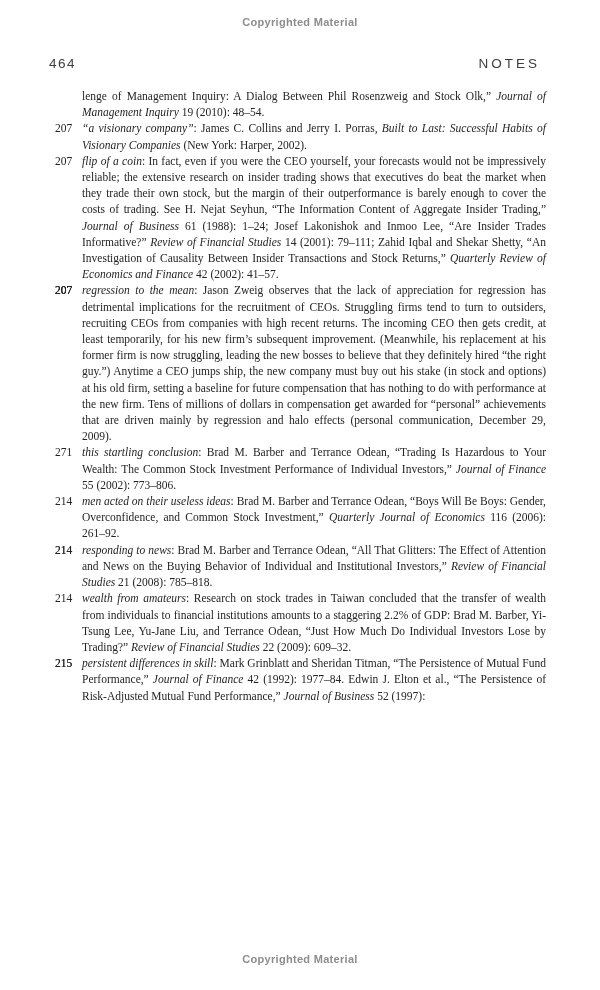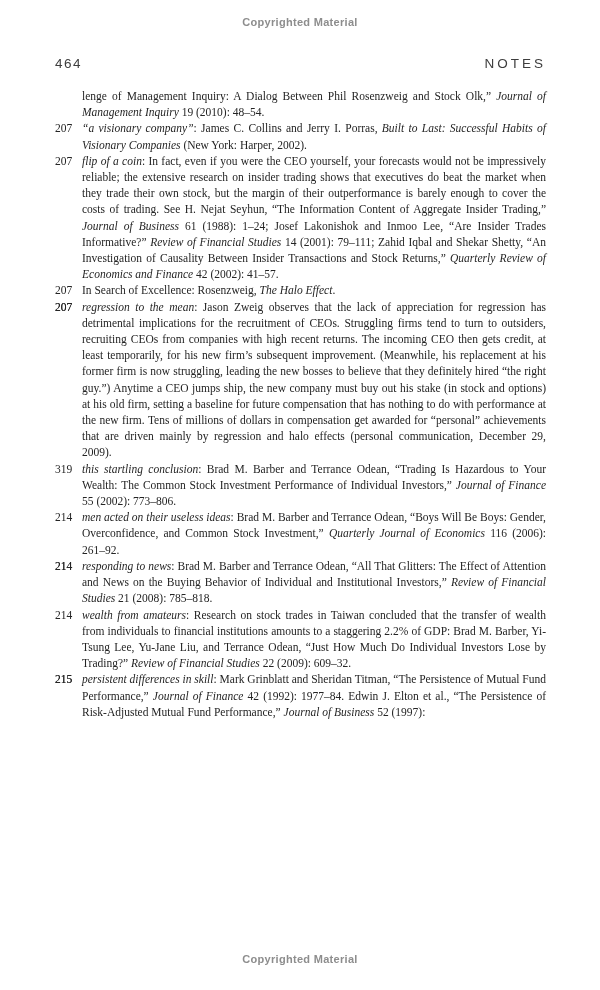--- a/index.html
+++ b/index.html
@@ -17,21 +17,21 @@
     position: absolute; left: 0; width: 100%;
     text-align: center;
     font-family: "Liberation Sans", sans-serif;
     font-size: 11px; font-weight: bold;
     color: #8d8d8d; letter-spacing: 0.3px;
   }
   .copyright.top { top: 16px; }
   .copyright.bottom { top: 953px; }
 
   .header-row {
-    position: absolute; top: 56px; left: 55px; width: 491px; height: 18px;
+    position: absolute; top: 56px; left: 49px; width: 491px; height: 18px;
     font-family: "Liberation Sans", sans-serif;
     color: #3d3d3d;
   }
   .page-num {
     position: absolute; left: 0; top: 0;
     font-size: 13.5px; letter-spacing: 1.5px;
   }
   .running-head {
     text-align: right;
     font-size: 13.5px; letter-spacing: 3px;
@@ -66,24 +66,24 @@
 
   <div class="header-row">
     <span class="page-num">464</span>
     <div class="running-head">NOTES</div>
   </div>
 
   <div class="notes">
       <div class="entry"><span class="num"></span><span><span>lenge of Management Inquiry: A Dialog Between Phil Rosenzweig and Stock Olk,” </span><i>Journal of Management Inquiry</i><span> 19 (2010): 48–54.</span></span></div>
       <div class="entry"><span class="num">207</span><span><i>“a visionary company”</i><span>: James C. Collins and Jerry I. Porras, </span><i>Built to Last: Successful Habits of Visionary Companies</i><span> (New York: Harper, 2002).</span></span></div>
       <div class="entry"><span class="num">207</span><span><i>flip of a coin</i><span>: In fact, even if you were the CEO yourself, your forecasts would not be impressively reliable; the extensive research on insider trading shows that executives do beat the market when they trade their own stock, but the margin of their outperformance is barely enough to cover the costs of trading. See H. Nejat Seyhun, “The Information Content of Aggregate Insider Trading,” </span><i>Journal of Business</i><span> 61 (1988): 1–24; Josef Lakonishok and Inmoo Lee, “Are Insider Trades Informative?” </span><i>Review of Financial Studies</i><span> 14 (2001): 79–111; Zahid Iqbal and Shekar Shetty, “An Investigation of Causality Between Insider Transactions and Stock Returns,” </span><i>Quarterly Review of Economics and Finance</i><span> 42 (2002): 41–57.</span></span></div>
-      <div class="entry"><span class="num">207</span><span><span>In Search of Excellence: Rosenzweig, </span><i>The Halo Effect</i><span>.</span></span></div>
+      <div class="entry"><span class="num">207</span></div>
       <div class="entry"><span class="num">207</span></div>
       <div class="entry"><span class="num">207</span><span><i>regression to the mean</i><span>: Jason Zweig observes that the lack of appreciation for regression has detrimental implications for the recruitment of CEOs. Struggling firms tend to turn to outsiders, recruiting CEOs from companies with high recent returns. The incoming CEO then gets credit, at least temporarily, for his new firm’s subsequent improvement. (Meanwhile, his replacement at his former firm is now struggling, leading the new bosses to believe that they definitely hired “the right guy.”) Anytime a CEO jumps ship, the new company must buy out his stake (in stock and options) at his old firm, setting a baseline for future compensation that has nothing to do with performance at the new firm. Tens of millions of dollars in compensation get awarded for “personal” achievements that are driven mainly by regression and halo effects (personal communication, December 29, 2009).</span></span></div>
-      <div class="entry"><span class="num">319</span><span><i>this startling conclusion</i><span>: Brad M. Barber and Terrance Odean, “Trading Is Hazardous to Your Wealth: The Common Stock Investment Performance of Individual Investors,” </span><i>Journal of Finance</i><span> 55 (2002): 773–806.</span></span></div>
+      <div class="entry"><span class="num">271</span><span><i>this startling conclusion</i><span>: Brad M. Barber and Terrance Odean, “Trading Is Hazardous to Your Wealth: The Common Stock Investment Performance of Individual Investors,” </span><i>Journal of Finance</i><span> 55 (2002): 773–806.</span></span></div>
       <div class="entry"><span class="num">214</span><span><i>men acted on their useless ideas</i><span>: Brad M. Barber and Terrance Odean, “Boys Will Be Boys: Gender, Overconfidence, and Common Stock Investment,” </span><i>Quarterly Journal of Economics</i><span> 116 (2006): 261–92.</span></span></div>
       <div class="entry"><span class="num">214</span></div>
       <div class="entry"><span class="num">214</span><span><i>responding to news</i><span>: Brad M. Barber and Terrance Odean, “All That Glitters: The Effect of Attention and News on the Buying Behavior of Individual and Institutional Investors,” </span><i>Review of Financial Studies</i><span> 21 (2008): 785–818.</span></span></div>
       <div class="entry"><span class="num">214</span><span><i>wealth from amateurs</i><span>: Research on stock trades in Taiwan concluded that the transfer of wealth from individuals to financial institutions amounts to a staggering 2.2% of GDP: Brad M. Barber, Yi-Tsung Lee, Yu-Jane Liu, and Terrance Odean, “Just How Much Do Individual Investors Lose by Trading?” </span><i>Review of Financial Studies</i><span> 22 (2009): 609–32.</span></span></div>
       <div class="entry"><span class="num">215</span></div>
       <div class="entry"><span class="num">215</span><span><i>persistent differences in skill</i><span>: Mark Grinblatt and Sheridan Titman, “The Persistence of Mutual Fund Performance,” </span><i>Journal of Finance</i><span> 42 (1992): 1977–84. Edwin J. Elton et al., “The Persistence of Risk-Adjusted Mutual Fund Performance,” </span><i>Journal of Business</i><span> 52 (1997):</span></span></div>
     </div>
 
   <div class="copyright bottom">Copyrighted Material</div>
 

